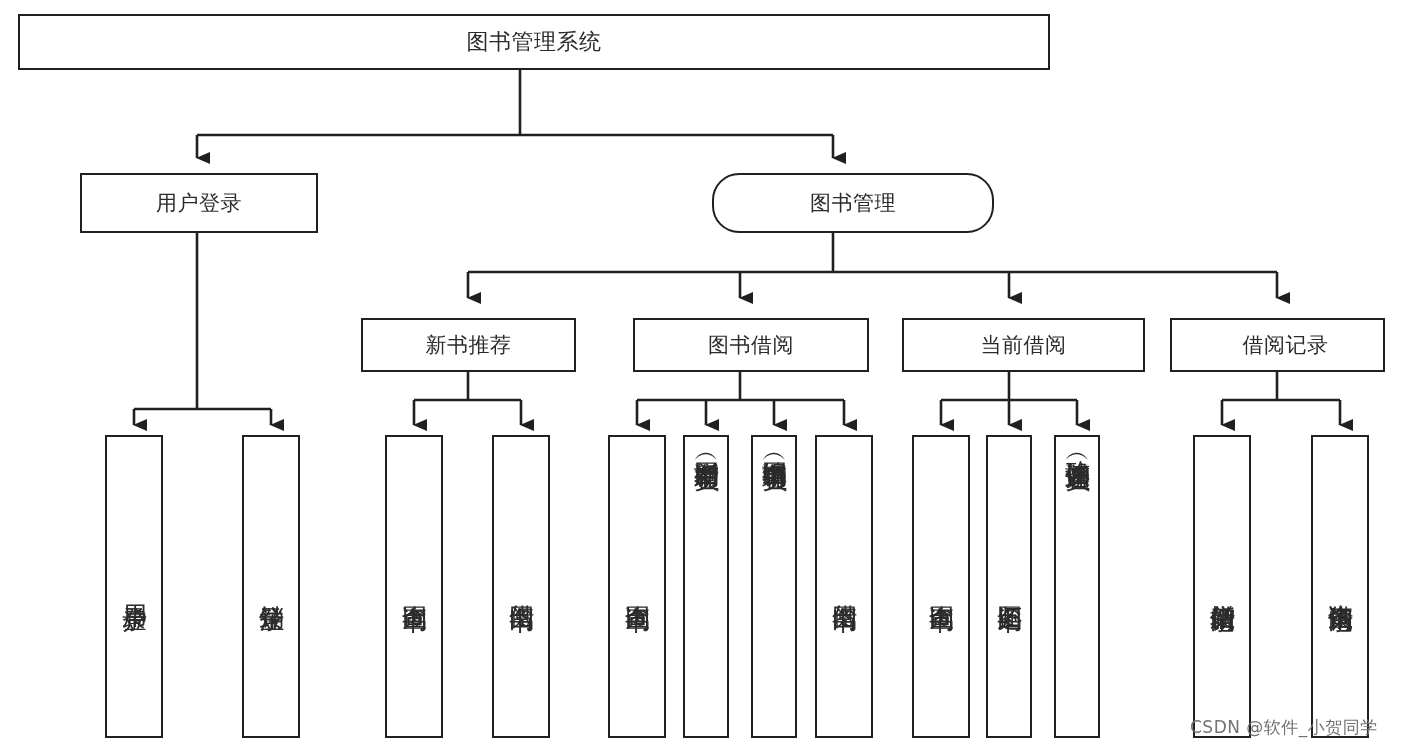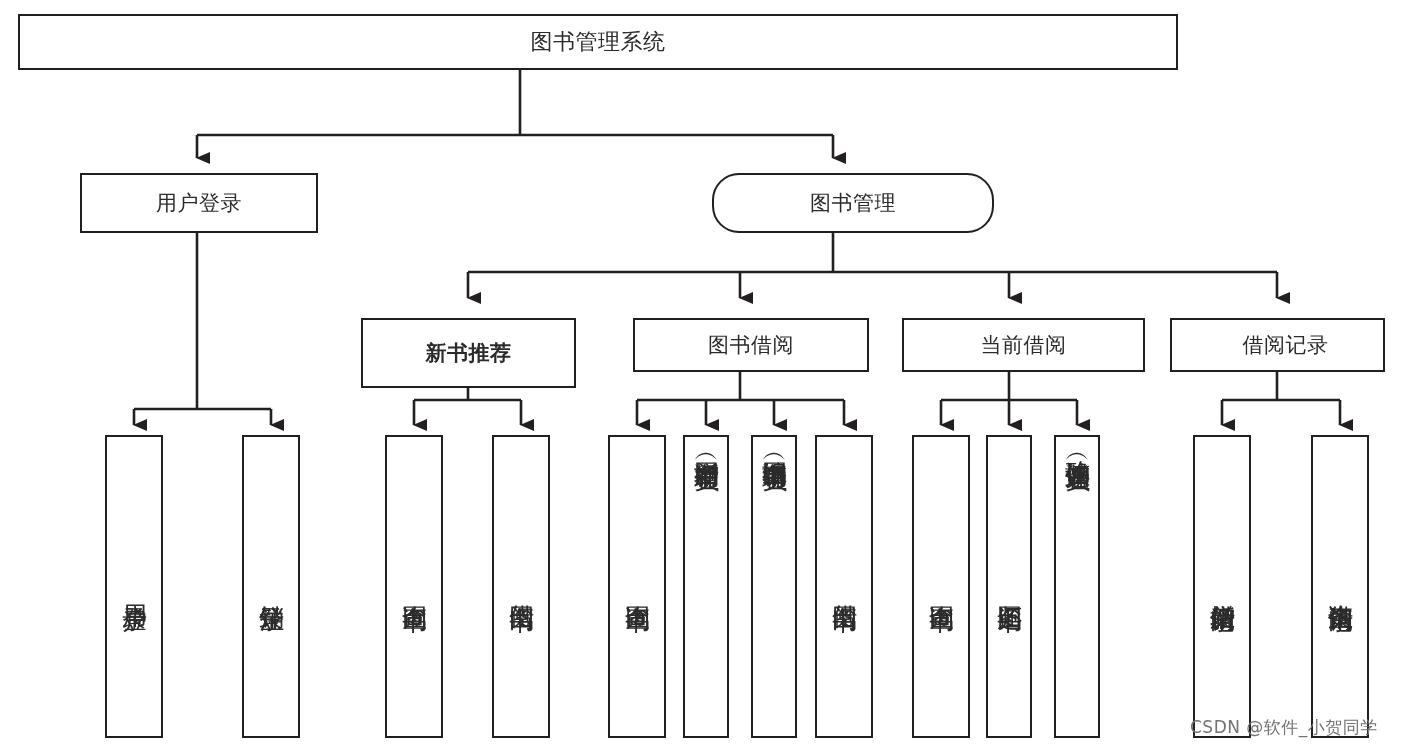--- a/index.html
+++ b/index.html
@@ -130,33 +130,33 @@
       <path d="M 1077 400 L 1077 425" marker-end="url(#arrow)"></path>
 
       <path d="M 1277 372 L 1277 400"></path>
       <path d="M 1222 400 L 1340 400"></path>
       <path d="M 1222 400 L 1222 425" marker-end="url(#arrow)"></path>
       <path d="M 1340 400 L 1340 425" marker-end="url(#arrow)"></path>
 
     </g>
   </svg>
 
-  <div class="node root horiz" style="left:18px; top:14px; width:1160px; height:56px;">
+  <div class="node root horiz" style="left:18px; top:14px; width:1032px; height:56px;">
     <span class="node-label">图书管理系统</span>
   </div>
 
   <div class="node horiz" style="left:80px; top:173px; width:238px; height:60px;">
     <span class="node-label">用户登录</span>
   </div>
 
   <div class="node horiz" style="left:712px; top:173px; width:282px; height:60px;border-radius:27px;">
     <span class="node-label">图书管理</span>
   </div>
 
-  <div class="node horiz" style="left:361px; top:318px; width:215px; height:70px;font-weight:bold;">
+  <div class="node horiz" style="left:361px; top:318px; width:215px; height:54px;">
     <span class="node-label">新书推荐</span>
   </div>
 
   <div class="node horiz" style="left:633px; top:318px; width:236px; height:54px;">
     <span class="node-label">图书借阅</span>
   </div>
 
   <div class="node horiz" style="left:902px; top:318px; width:243px; height:54px;">
     <span class="node-label">当前借阅</span>
   </div>

